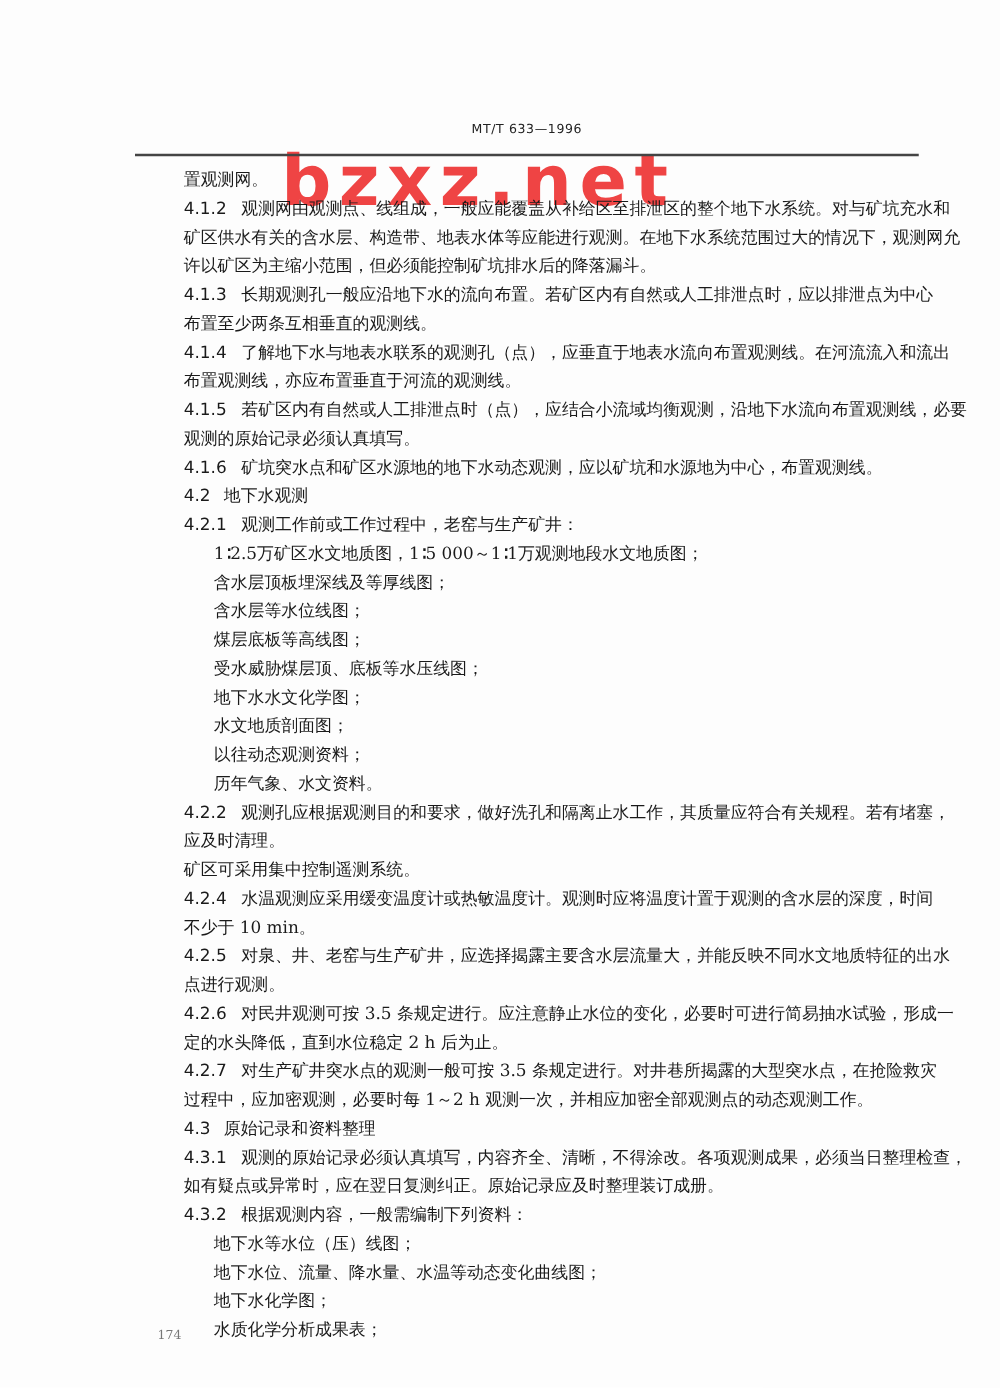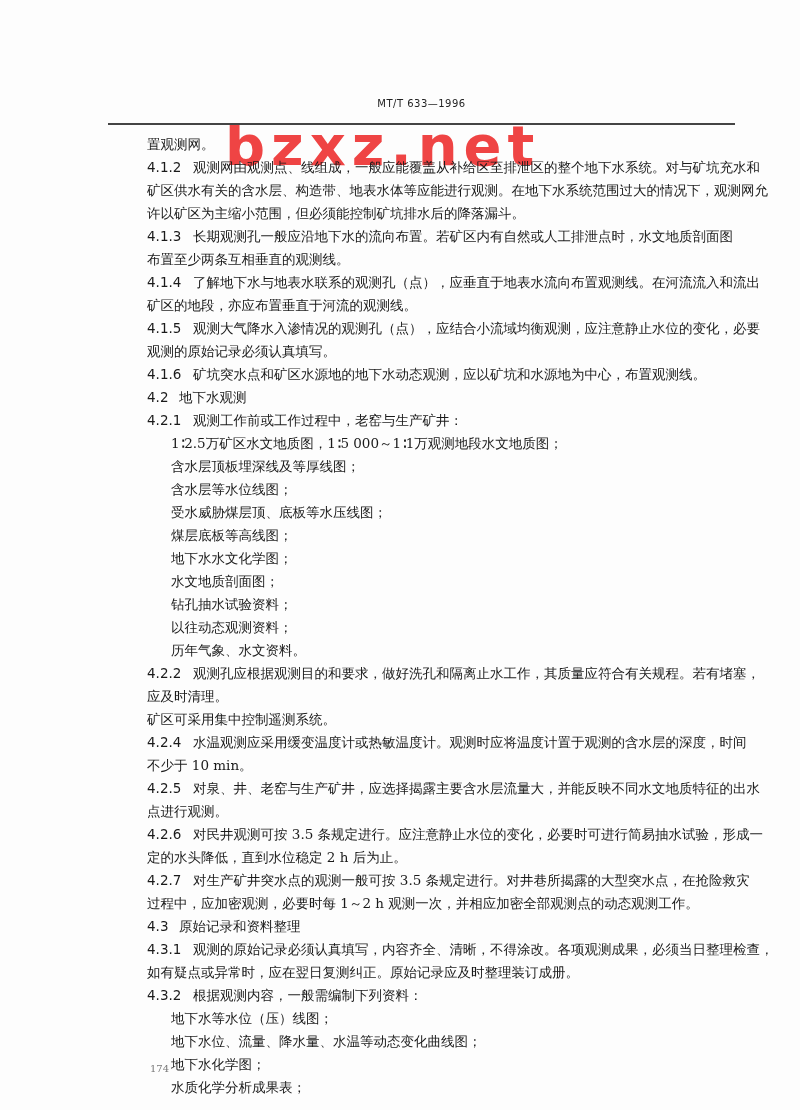--- a/index.html
+++ b/index.html
@@ -82,21 +82,21 @@
       font-family: "DejaVu Sans", "Liberation Sans", sans-serif;
       display: inline-block;
       min-width: 40px;
       margin-right: 6px;
     }
     .num.sub {
       min-width: 26px;
     }
     .page-number {
       position: absolute;
-      left: 150px;
+      left: 126px;
       top: 1063px;
       font-size: 10px;
       color: #777;
       z-index: 1;
     }
   </style>
 </head>
 <body>
 
 <div class="page">
@@ -105,37 +105,36 @@
   <div class="header">
     <div class="header-title">MT/T 633—1996</div>
     <div class="header-rule"></div>
   </div>
 
   <div class="body-text" id="body-text">
       <div class="line"><span>置观测网。</span></div>
       <div class="line"><span class="num">4.1.2</span><span>观测网由观测点、线组成，一般应能覆盖从补给区至排泄区的整个地下水系统。对与矿坑充水和</span></div>
       <div class="line"><span>矿区供水有关的含水层、构造带、地表水体等应能进行观测。在地下水系统范围过大的情况下，观测网允</span></div>
       <div class="line"><span>许以矿区为主缩小范围，但必须能控制矿坑排水后的降落漏斗。</span></div>
-      <div class="line"><span class="num">4.1.3</span><span>长期观测孔一般应沿地下水的流向布置。若矿区内有自然或人工排泄点时，水文地质剖面图</span></div>
+      <div class="line"><span class="num">4.1.3</span><span>长期观测孔一般应沿地下水的流向布置。若矿区内有自然或人工排泄点时，应以排泄点为中心</span></div>
       <div class="line"><span>布置至少两条互相垂直的观测线。</span></div>
       <div class="line"><span class="num">4.1.4</span><span>了解地下水与地表水联系的观测孔（点），应垂直于地表水流向布置观测线。在河流流入和流出</span></div>
-      <div class="line"><span>矿区的地段，亦应布置垂直于河流的观测线。</span></div>
-      <div class="line"><span class="num">4.1.5</span><span>观测大气降水入渗情况的观测孔（点），应结合小流域均衡观测，应注意静止水位的变化，必要</span></div>
+      <div class="line"><span>布置观测线，亦应布置垂直于河流的观测线。</span></div>
+      <div class="line"><span class="num">4.1.5</span><span>若矿区内有自然或人工排泄点时（点），应结合小流域均衡观测，沿地下水流向布置观测线，必要</span></div>
       <div class="line"><span>观测的原始记录必须认真填写。</span></div>
       <div class="line"><span class="num">4.1.6</span><span>矿坑突水点和矿区水源地的地下水动态观测，应以矿坑和水源地为中心，布置观测线。</span></div>
       <div class="line"><span class="num sub">4.2</span><span>地下水观测</span></div>
       <div class="line"><span class="num">4.2.1</span><span>观测工作前或工作过程中，老窑与生产矿井：</span></div>
       <div class="line indent"><span>1∶2.5万矿区水文地质图，1∶5 000～1∶1万观测地段水文地质图；</span></div>
       <div class="line indent"><span>含水层顶板埋深线及等厚线图；</span></div>
       <div class="line indent"><span>含水层等水位线图；</span></div>
+      <div class="line indent"><span>煤层底板等高线图；</span></div>
       <div class="line indent"><span>受水威胁煤层顶、底板等水压线图；</span></div>
-      <div class="line indent"><span>煤层底板等高线图；</span></div>
       <div class="line indent"><span>地下水水文化学图；</span></div>
       <div class="line indent"><span>水文地质剖面图；</span></div>
-      <div class="line indent"><span>钻孔抽水试验资料；</span></div>
       <div class="line indent"><span>以往动态观测资料；</span></div>
       <div class="line indent"><span>历年气象、水文资料。</span></div>
       <div class="line"><span class="num">4.2.2</span><span>观测孔应根据观测目的和要求，做好洗孔和隔离止水工作，其质量应符合有关规程。若有堵塞，</span></div>
       <div class="line"><span>应及时清理。</span></div>
       <div class="line"><span>矿区可采用集中控制遥测系统。</span></div>
       <div class="line"><span class="num">4.2.4</span><span>水温观测应采用缓变温度计或热敏温度计。观测时应将温度计置于观测的含水层的深度，时间</span></div>
       <div class="line"><span>不少于 10 min。</span></div>
       <div class="line"><span class="num">4.2.5</span><span>对泉、井、老窑与生产矿井，应选择揭露主要含水层流量大，并能反映不同水文地质特征的出水</span></div>
       <div class="line"><span>点进行观测。</span></div>
       <div class="line"><span class="num">4.2.6</span><span>对民井观测可按 3.5 条规定进行。应注意静止水位的变化，必要时可进行简易抽水试验，形成一</span></div>

